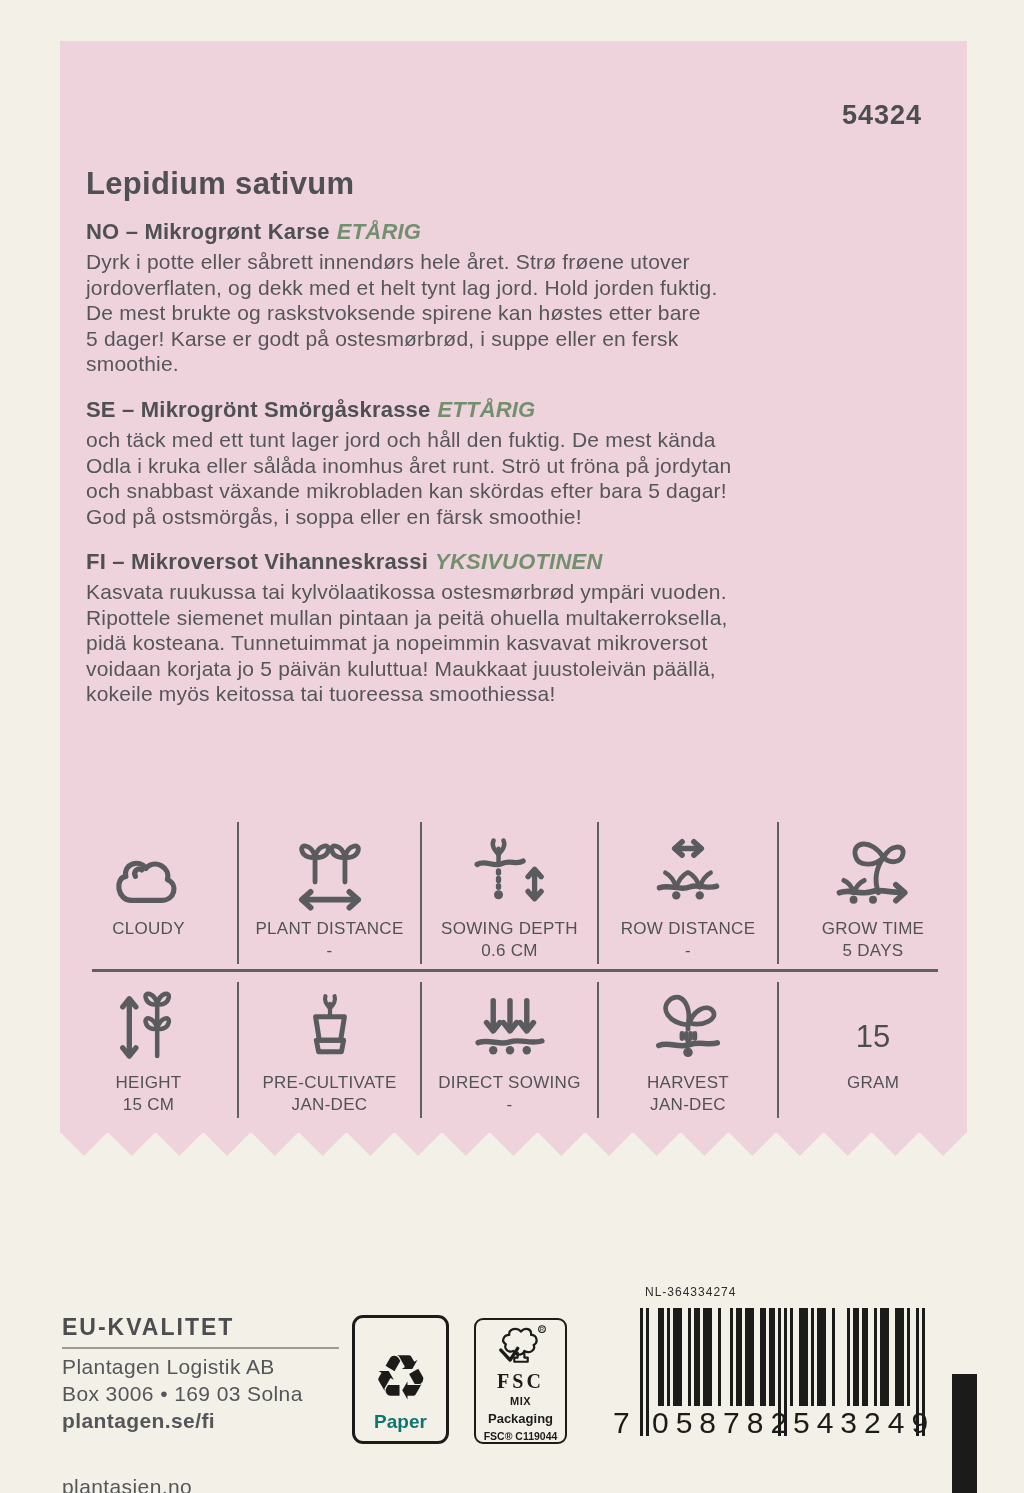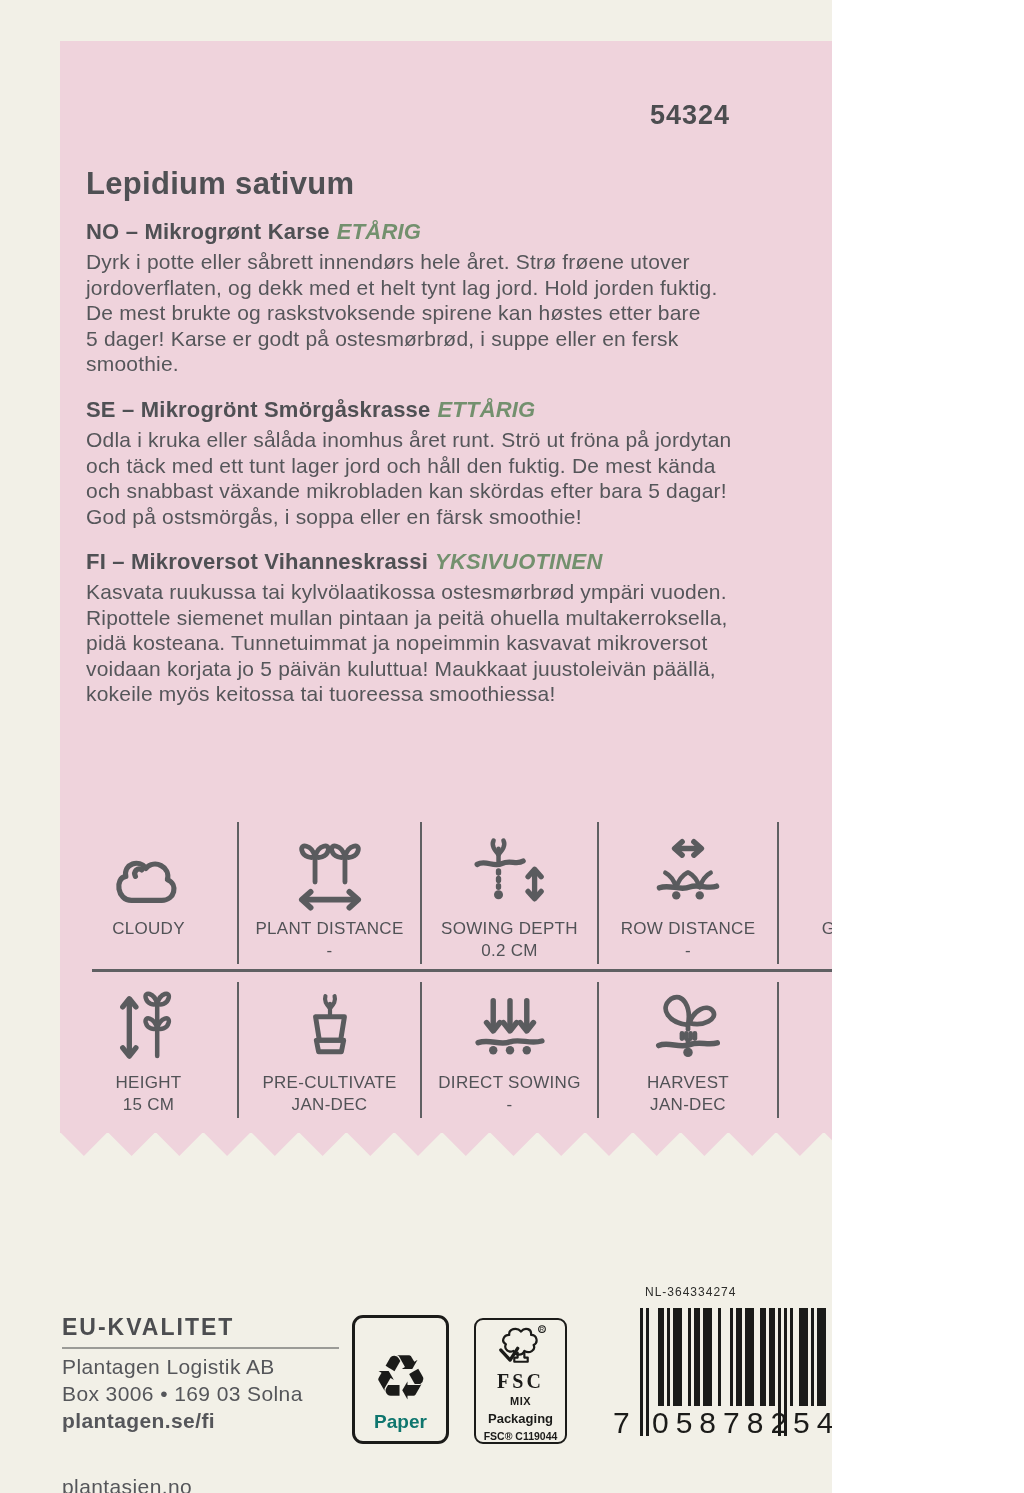--- a/index.html
+++ b/index.html
@@ -1,16 +1,16 @@
 <!DOCTYPE html>
 <html><head>
 <meta charset="utf-8">
 <style>
   html,body{margin:0;padding:0;}
-  #page{position:relative;width:832px;height:1493px;background:#f2f0e7;overflow:hidden;
+  #page{position:relative;width:1024px;height:1493px;background:#f2f0e7;overflow:hidden;
         font-family:"Liberation Sans",sans-serif;color:#55565a;}
   
   .panel{position:absolute;left:60px;top:41px;width:907px;height:1092px;background:#efd3dc;}
   #zigzag{position:absolute;left:60px;top:1132px;width:907px;height:24px;display:block;}
   
   .code{position:absolute;top:100px;right:102px;font-size:27px;font-weight:bold;color:#4c4d50;letter-spacing:1px;}
   .title{position:absolute;left:86px;top:166px;margin:0;font-size:31px;font-weight:bold;color:#4f5054;letter-spacing:.3px;}
   
   .sec{position:absolute;left:86px;width:850px;}
   #sec-no{top:219px;} #sec-se{top:397px;} #sec-fi{top:549px;}
@@ -78,22 +78,22 @@
     <div class="sec-h"><span>NO – Mikrogrønt Karse</span><span class="annual">ETÅRIG</span></div>
     <div class="bl">Dyrk i potte eller såbrett innendørs hele året. Strø frøene utover</div>
     <div class="bl">jordoverflaten, og dekk med et helt tynt lag jord. Hold jorden fuktig.</div>
     <div class="bl">De mest brukte og raskstvoksende spirene kan høstes etter bare</div>
     <div class="bl">5 dager! Karse er godt på ostesmørbrød, i suppe eller en fersk</div>
     <div class="bl">smoothie.</div>
   </section>
 
   <section class="sec" id="sec-se">
     <div class="sec-h"><span>SE – Mikrogrönt Smörgåskrasse</span><span class="annual">ETTÅRIG</span></div>
+    <div class="bl">och täck med ett tunt lager jord och håll den fuktig. De mest kända</div>
     <div class="bl">Odla i kruka eller sålåda inomhus året runt. Strö ut fröna på jordytan</div>
-    <div class="bl">och täck med ett tunt lager jord och håll den fuktig. De mest kända</div>
     <div class="bl">och snabbast växande mikrobladen kan skördas efter bara 5 dagar!</div>
     <div class="bl">God på ostsmörgås, i soppa eller en färsk smoothie!</div>
   </section>
 
   <section class="sec" id="sec-fi">
     <div class="sec-h"><span>FI – Mikroversot Vihanneskrassi</span><span class="annual">YKSIVUOTINEN</span></div>
     <div class="bl">Kasvata ruukussa tai kylvölaatikossa ostesmørbrød ympäri vuoden.</div>
     <div class="bl">Ripottele siemenet mullan pintaan ja peitä ohuella multakerroksella,</div>
     <div class="bl">pidä kosteana. Tunnetuimmat ja nopeimmin kasvavat mikroversot</div>
     <div class="bl">voidaan korjata jo 5 päivän kuluttua! Maukkaat juustoleivän päällä,</div>
@@ -140,21 +140,21 @@
           <path class="st" d="M36 24 C41 18 45 13 42 7"></path>
           <path class="st6" d="M10 36 C20 30 30 40 40 35 C50 30 58 37 66 32"></path>
           <line class="st6" x1="36" y1="44" x2="36" y2="64" stroke-dasharray="2.5 6.5"></line>
           <circle class="fl" cx="36" cy="73" r="5.5"></circle>
           <path class="st6" d="M80 44 V76"></path>
           <path class="st6" d="M72 51 L80 42 L88 51"></path>
           <path class="st6" d="M72 69 L80 78 L88 69"></path>
         </svg>
       </div>
       <div class="cell-label">SOWING DEPTH</div>
-      <div class="cell-value">0.2 CM</div>
+      <div class="cell-value">0.6 CM</div>
     </div>
     <div class="cell">
       <div class="icon-wrap">
         <svg class="ic" width="84" height="78" viewBox="0 0 100 93">
           <path class="st6" d="M36 16 H64"></path>
           <path class="st6" d="M43 8 L34 16 L43 24"></path>
           <path class="st6" d="M57 8 L66 16 L57 24"></path>
           <path class="st" d="M36 62 C33 54 29 48 23 45"></path>
           <path class="st" d="M36 62 C39 54 43 48 49 45"></path>
           <path class="st" d="M64 62 C61 54 57 48 51 45"></path>

